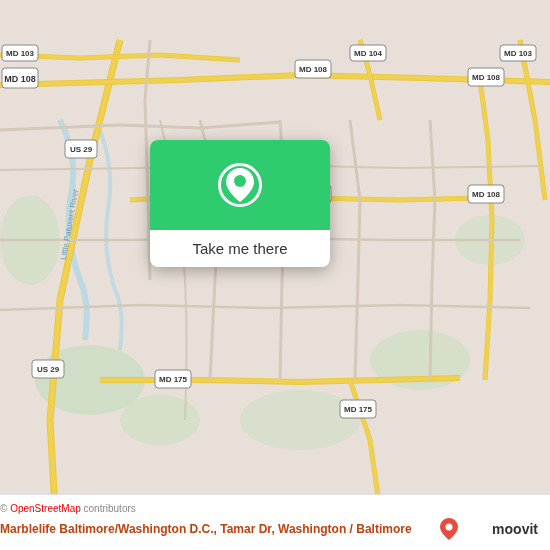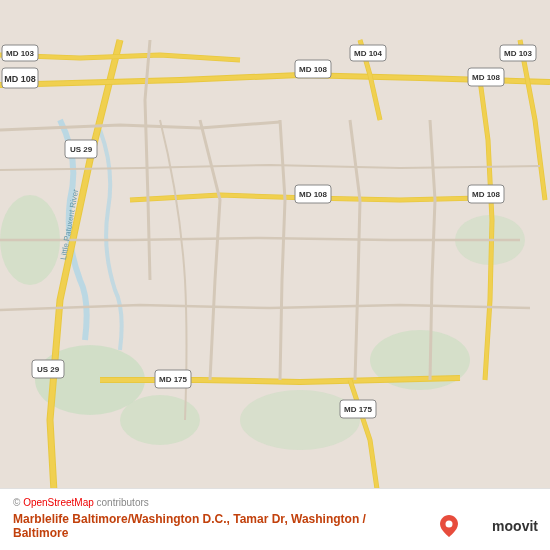--- a/index.html
+++ b/index.html
@@ -87,21 +87,21 @@
       text-align: center;
     }
 
     
     #bottom-bar {
       position: absolute;
       bottom: 0;
       left: 0;
       width: 100%;
       background: white;
-      padding: 8px 12px 10px 13px;
+      padding: 8px 12px 10px 0;
       z-index: 10;
       border-top: 1px solid #e0e0e0;
     }
 
     #copyright-line {
       font-size: 10px;
       color: #888;
       margin-bottom: 4px;
     }
 
@@ -225,20 +225,33 @@
 
     <rect x="155" y="330" width="36" height="18" rx="3" fill="white" stroke="#888" stroke-width="1"></rect>
     <text x="173" y="342" text-anchor="middle" font-size="8" font-weight="bold" fill="#333">MD 175</text>
 
     <rect x="340" y="360" width="36" height="18" rx="3" fill="white" stroke="#888" stroke-width="1"></rect>
     <text x="358" y="372" text-anchor="middle" font-size="8" font-weight="bold" fill="#333">MD 175</text>
 
     <text x="72" y="185" text-anchor="middle" font-size="8" fill="#6699aa" transform="rotate(-80, 72, 185)">Little Patuxent River</text>
   </svg>
 
+  <div id="popup-card">
+    <div id="popup-green-section">
+      <div id="location-pin">
+        <svg width="28" height="34" viewBox="0 0 28 34" xmlns="http://www.w3.org/2000/svg">
+          <path d="M14 0C6.268 0 0 6.268 0 14c0 9.333 14 20 14 20s14-10.667 14-20C28 6.268 21.732 0 14 0z" fill="white"></path>
+          <circle cx="14" cy="13" r="6" fill="#2ecc6e"></circle>
+        </svg>
+      </div>
+    </div>
+    <div id="popup-button-section">
+      <button id="take-me-there-btn">Take me there</button>
+    </div>
+  </div>
 
   <div id="bottom-bar">
     <div id="copyright-line">
       <span>© </span><a href="#">OpenStreetMap</a><span> contributors</span>
     </div>
     <div class="title-and-logo">
       <div id="location-title" style="font-size:12px; font-weight:600; color:#c2410c; flex:1; padding-right:8px;">Marblelife Baltimore/Washington D.C., Tamar Dr, Washington / Baltimore</div>
       <div id="moovit-logo" style="display:flex; align-items:center; gap:3px;">
         <div style="position:relative; width:18px; height:22px; flex-shrink:0;">
           <svg width="18" height="22" viewBox="0 0 18 22" xmlns="http://www.w3.org/2000/svg">

